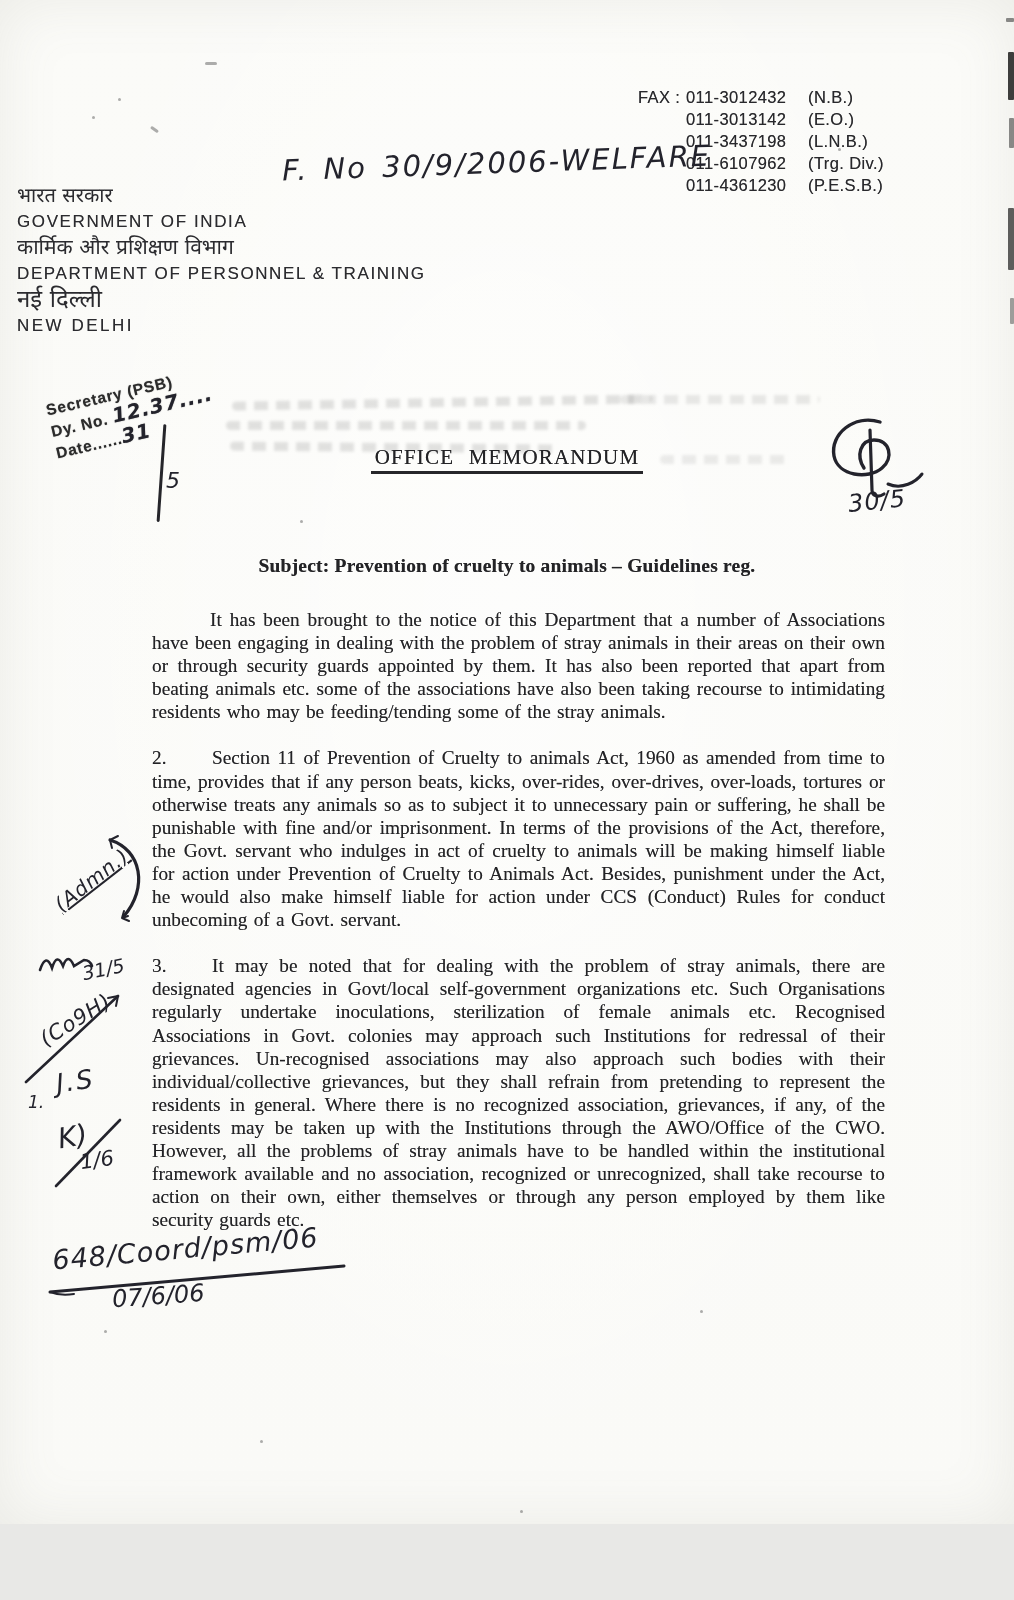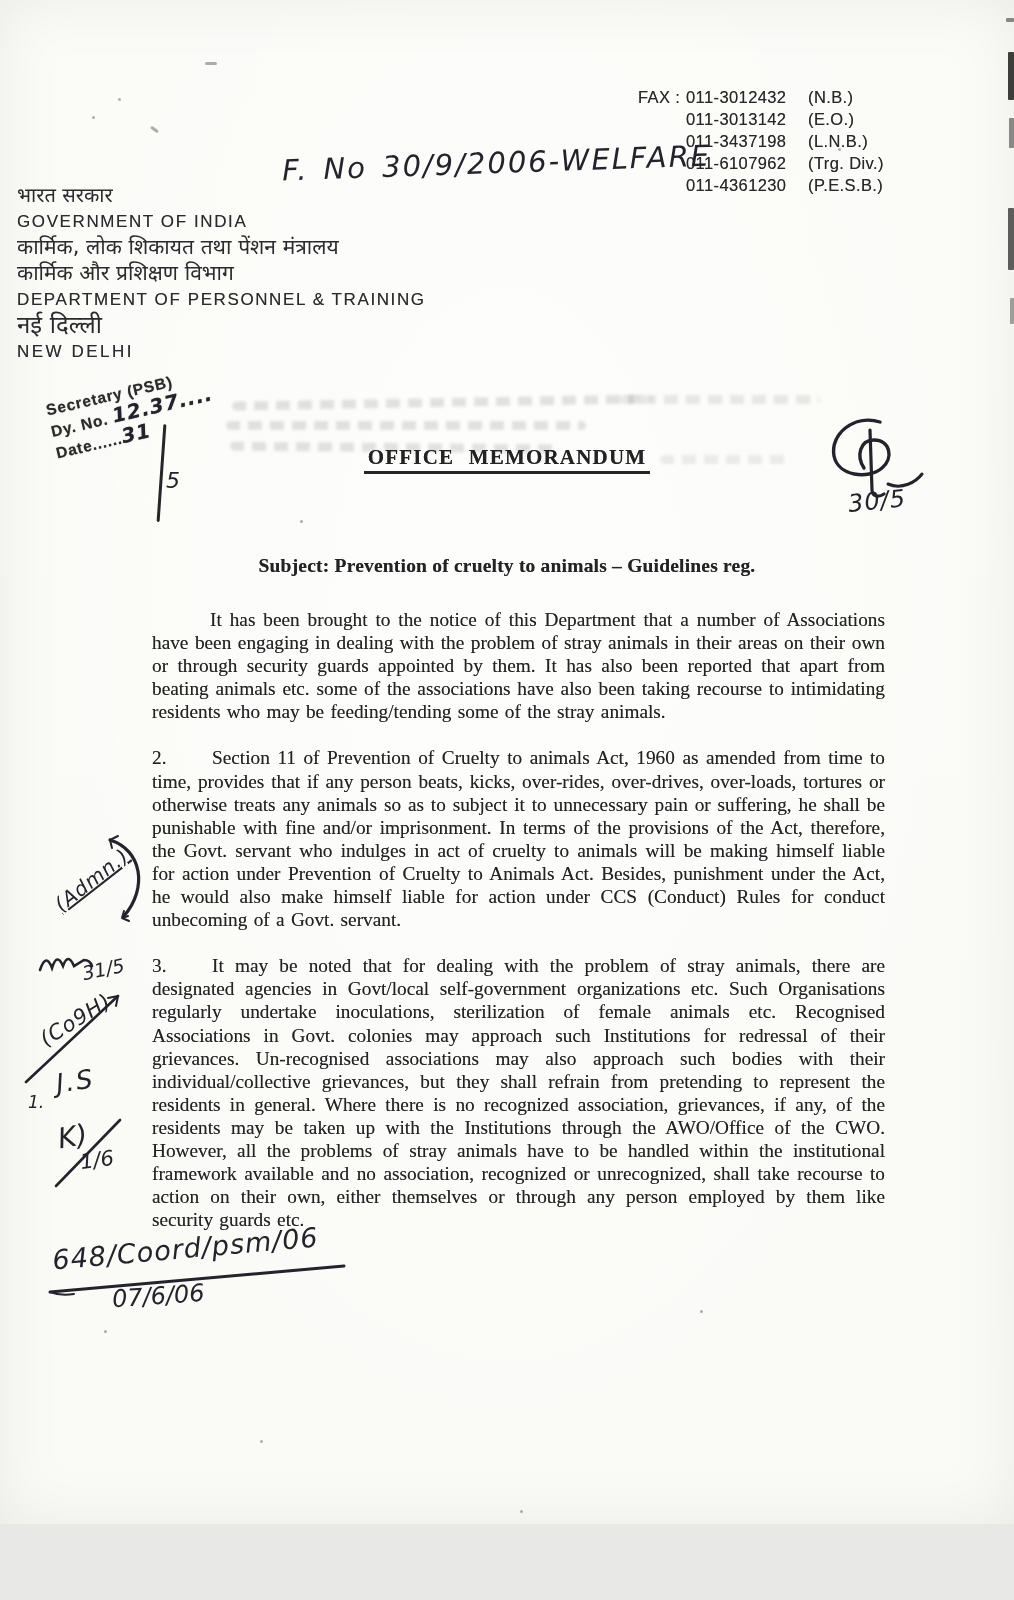--- a/index.html
+++ b/index.html
@@ -49,21 +49,21 @@
   .stamp-slash { left:160px; top:424px; width:2.5px; height:98px; background:#25252a;
                  transform:rotate(4deg); border-radius:2px; }
   .stamp-five { left:166px; top:468px; font-size:22px; }
 
   
   .smudge { height:9px; border-radius:5px; opacity:.16; filter:blur(1.6px);
             background:repeating-linear-gradient(90deg,#555 0 14px, transparent 14px 22px); }
 
   
   .memo-title-wrap { left:0; top:445px; width:100%; text-align:center; }
-  .memo-title { display:inline-block; font-weight:bold; font-size:21px; letter-spacing:1.2px;
+  .memo-title { display:inline-block; font-weight:normal; font-size:21px; letter-spacing:1.2px;
                 word-spacing:8px; border-bottom:3px solid #26262a; padding:0 4px 1px;
                 text-shadow:0 0 .6px rgba(0,0,0,.6);text-align:center; }
 
   
   .subject { left:0; top:555px; width:100%; text-align:center; font-weight:bold;
              font-size:19.5px; letter-spacing:.2px; text-shadow:0 0 .5px rgba(0,0,0,.5); }
 
   
   .body { left:152px; top:608px; width:733px; font-size:19.3px; line-height:23.1px;
           text-align:justify; word-spacing:1.5px; text-shadow:0 0 .4px rgba(0,0,0,.45); }
@@ -137,21 +137,20 @@
           <span class="fax-office">(P.E.S.B.)</span>
         </div>
     </div>
   </div>
 
   <div class="abs hand file-no">F. No 30/9/2006-WELFARE</div>
 
   <div class="abs letterhead">
     <div class="hi" style="font-size:20px">भारत सरकार</div>
     <div class="en">GOVERNMENT OF INDIA</div>
-    <div class="hi" style="font-size:21px">कार्मिक, लोक शिकायत तथा पेंशन मंत्रालय</div>
     <div class="hi" style="font-size:21px">कार्मिक और प्रशिक्षण विभाग</div>
     <div class="en">DEPARTMENT OF PERSONNEL &amp; TRAINING</div>
     <div class="hi">नई दिल्ली</div>
     <div class="en" style="letter-spacing:2.5px">NEW DELHI</div>
   </div>
 
 
   <div class="abs stamp">
     <div>Secretary (PSB)</div>
     <div><span>Dy. No.</span> <span class="hand">12.37....</span></div>

